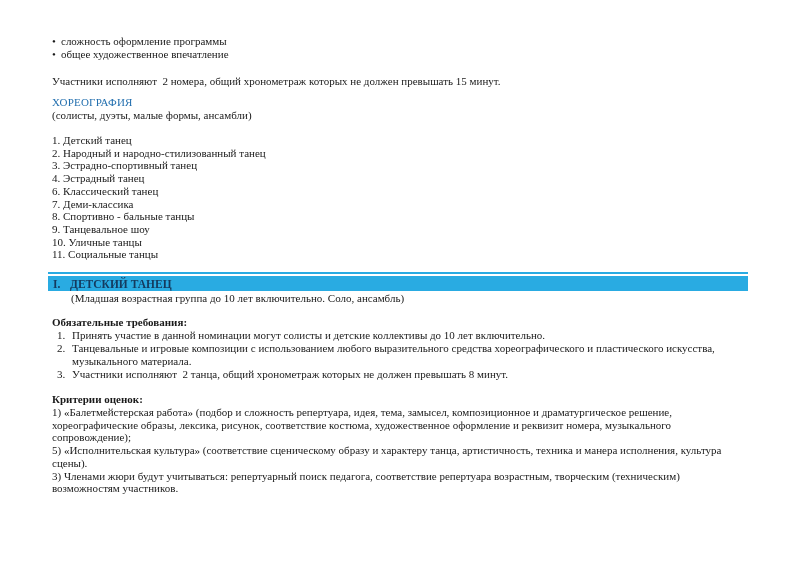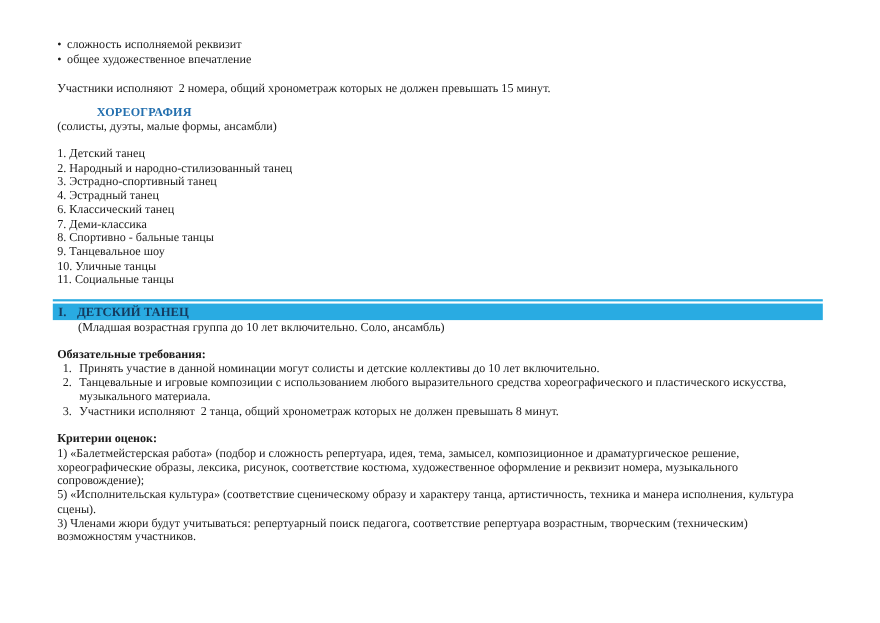--- a/index.html
+++ b/index.html
@@ -22,21 +22,21 @@
 
   
   .bullets { top: 35px; left: 52px; line-height: 13px; }
   .bullet-row { display: flex; }
   .bullet-glyph { width: 9px; }
 
   
   .intro { top: 75px; left: 52px; width: 700px; line-height: 13px; }
 
   
-  .section-title { top: 96px; left: 52px; font-weight: bold; letter-spacing: .2px; margin-left: 36px; }
+  .section-title { top: 96px; left: 52px; font-weight: normal; letter-spacing: .2px; }
   .section-subtitle { top: 109px; left: 52px; }
 
   
   .nominations { top: 134px; left: 52px; line-height: 12.7px; }
 
   
   .hl-rule { top: 272px; left: 48px; width: 700px; height: 2px; }
   .hl-bar {
     top: 276px; left: 48px; width: 700px; height: 15px;
     display: flex; align-items: center;
@@ -57,21 +57,21 @@
   .crit-list { top: 406px; left: 52px; width: 698px; line-height: 12.7px; font-family: Liberation Serif, serif; }
 </style>
 </head>
 <body>
 
 <div class="page">
 
   <div class="abs bullets">
     <div class="bullet-row">
       <span class="bullet-glyph">•</span>
-      <span>сложность исполняемой реквизит</span>
+      <span>сложность оформление программы</span>
     </div>
     <div class="bullet-row">
       <span class="bullet-glyph">•</span>
       <span>общее художественное впечатление</span>
     </div>
   </div>
 
   <div class="abs intro pre">Участники исполняют  2 номера, общий хронометраж которых не должен превышать 15 минут.</div>
 
   <div class="abs section-title" id="section-title" style="color: rgb(36, 112, 175);">ХОРЕОГРАФИЯ</div>

